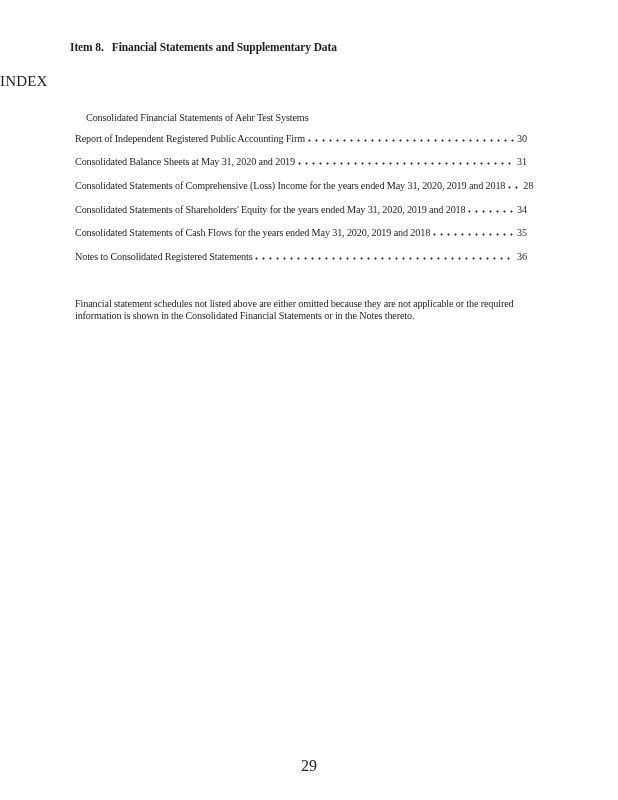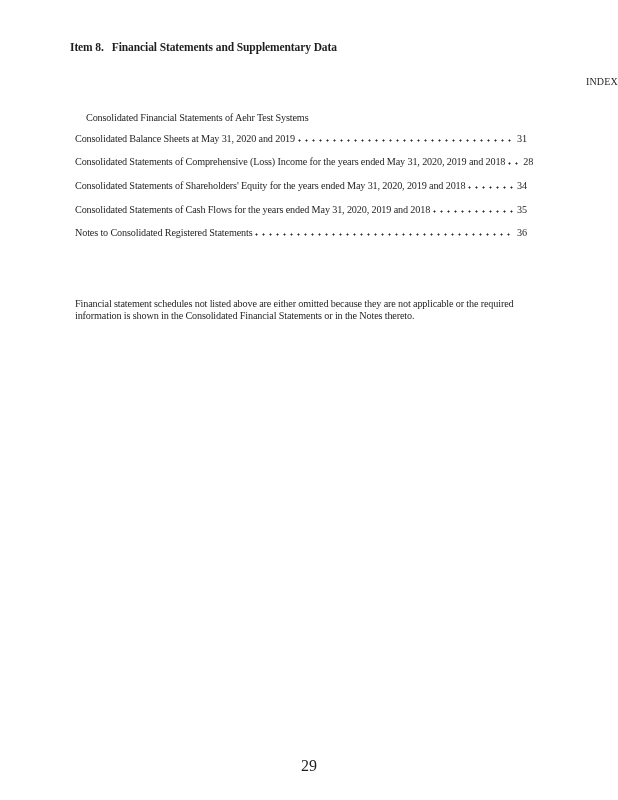--- a/index.html
+++ b/index.html
@@ -28,22 +28,22 @@
     white-space: nowrap;
     line-height: 13px;
   }
   #heading .item-no { display: inline-block; margin-right: 8px; }
 
   
   #index-title {
     left: 0;
     top: 75px;
     width: 618px;
-    text-align: right;
-    font-size: 10px;
+    text-align: left;
+    font-size: 15px;
     letter-spacing: 0.2px;
     line-height: 13px;
   }
 
   
   #section-title {
     left: 86px;
     top: 111px;
     font-size: 10.2px;
     letter-spacing: -0.15px;
@@ -109,20 +109,25 @@
   <div id="heading" class="abs">
     <span class="item-no">Item 8.</span><span>Financial Statements and Supplementary Data</span>
   </div>
 
   <div id="index-title" class="abs">INDEX</div>
 
   <div id="section-title" class="abs">Consolidated Financial Statements of Aehr Test Systems</div>
 
   <div id="toc" class="abs">
     <div class="toc-row">
+      <span class="toc-label">Report of Independent Registered Public Accounting Firm</span>
+      <span class="toc-leader"></span>
+      <span class="toc-page">30</span>
+    </div>
+    <div class="toc-row">
       <span class="toc-label">Consolidated Balance Sheets at May 31, 2020 and 2019</span>
       <span class="toc-leader"></span>
       <span class="toc-page">31</span>
     </div>
     <div class="toc-row">
       <span class="toc-label">Consolidated Statements of Comprehensive (Loss) Income for the years ended May 31, 2020, 2019 and 2018</span>
       <span class="toc-leader"></span>
       <span class="toc-page">28</span>
     </div>
     <div class="toc-row">

